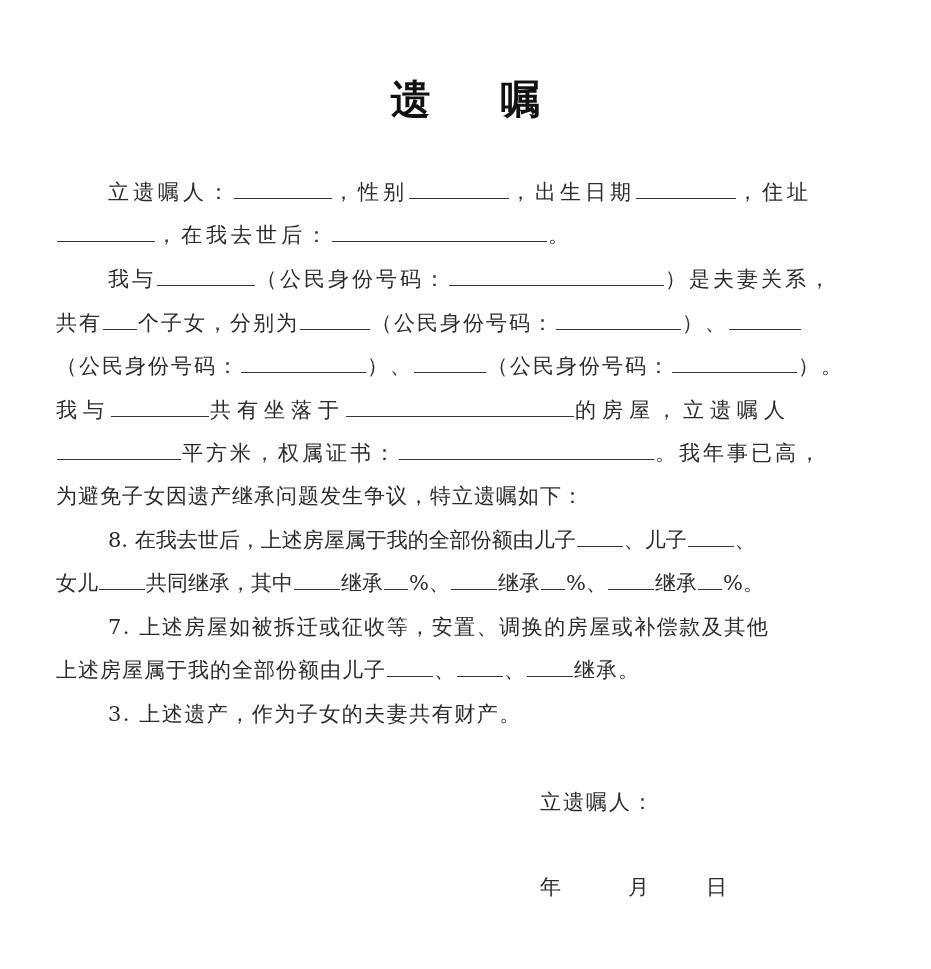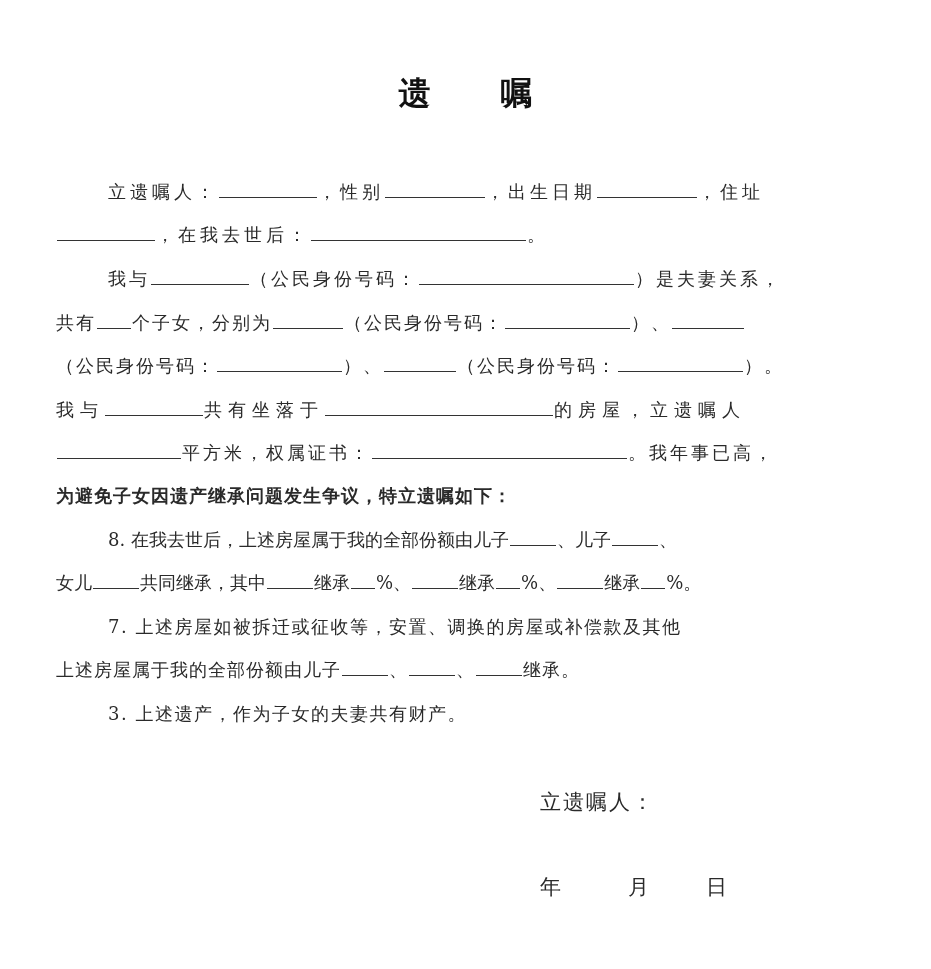--- a/index.html
+++ b/index.html
@@ -1,23 +1,23 @@
 <!DOCTYPE html>
 <html><head>
   <meta charset="utf-8">
   <style>
     html, body { margin: 0; padding: 0; background: #ffffff; }
     body { width: 931px; height: 969px; position: relative; overflow: hidden;
       font-family: "DejaVu Serif", "Liberation Serif", serif; color: #222; }
     .title { position: absolute; top: 72px; left: 0; width: 931px; text-align: center;
       font-family: Liberation Sans, sans-serif; font-weight: bold;
-      font-size: 32px; color: #111; letter-spacing: 0; }
+      font-size: 40px; color: #111; letter-spacing: 0; }
     .title span { display: inline-block; }
     .title .gap { width: 70px; }
-    .line { position: absolute; left: 0; font-size: 18px; white-space: nowrap; line-height: 30px; color: #2a2a2a; }
+    .line { position: absolute; left: 0; font-size: 21px; white-space: nowrap; line-height: 30px; color: #2a2a2a; }
     .blank { display: inline-block; border-bottom: 1px solid #333; height: 20px; vertical-align: baseline; margin: 0 1px; }
     .sig { position: absolute; font-size: 21px; color: #2a2a2a; }
   </style>
 </head>
 <body>
 
 <div class="title">
   <span>遗</span><span class="gap"></span><span>嘱</span>
 </div>
 
@@ -36,21 +36,21 @@
 </div>
 <div class="line" style="top:351px; left:56px; letter-spacing:2px;">
   <span>（公民身份号码：</span><span class="blank" style="width:125px"></span><span>）、</span><span class="blank" style="width:72px"></span><span>（公民身份号码：</span><span class="blank" style="width:125px"></span><span>）。</span>
 </div>
 <div class="line" style="top:395px; left:56px; letter-spacing:6px;">
   <span>我与</span><span class="blank" style="width:98px"></span><span>共有坐落于</span><span class="blank" style="width:228px"></span><span>的房屋，立遗嘱人</span>
 </div>
 <div class="line" style="top:438px; left:56px; letter-spacing:3px;">
   <span class="blank" style="width:124px"></span><span>平方米，权属证书：</span><span class="blank" style="width:255px"></span><span>。我年事已高，</span>
 </div>
-<div class="line" style="top:481px; left:56px; letter-spacing:1px;font-weight:bold;">
+<div class="line" style="top:481px; left:56px; letter-spacing:1px;">
   <span>为避免子女因遗产继承问题发生争议，特立遗嘱如下：</span>
 </div>
 
 <div class="line" style="top:525px; left:108px; letter-spacing:0px;">
   <span>8. 在我去世后，上述房屋属于我的全部份额由儿子</span><span class="blank" style="width:46px"></span><span>、儿子</span><span class="blank" style="width:46px"></span><span>、</span>
 </div>
 <div class="line" style="top:568px; left:56px; letter-spacing:0px;">
   <span>女儿</span><span class="blank" style="width:46px"></span><span>共同继承，其中</span><span class="blank" style="width:46px"></span><span>继承</span><span class="blank" style="width:24px"></span><span>%、</span><span class="blank" style="width:46px"></span><span>继承</span><span class="blank" style="width:24px"></span><span>%、</span><span class="blank" style="width:46px"></span><span>继承</span><span class="blank" style="width:24px"></span><span>%。</span>
 </div>
 

